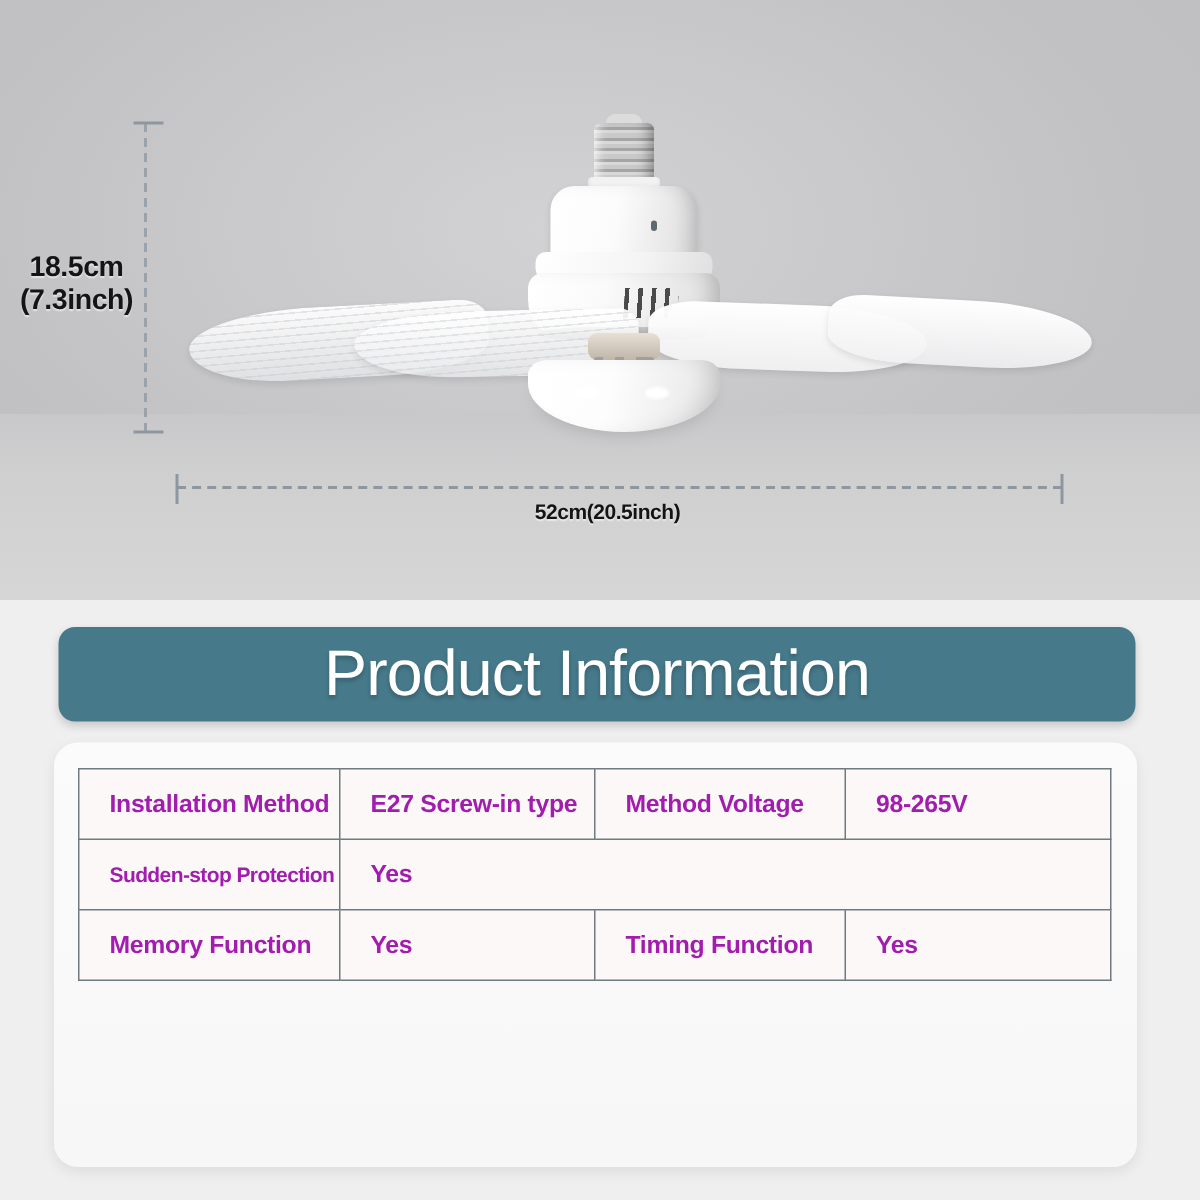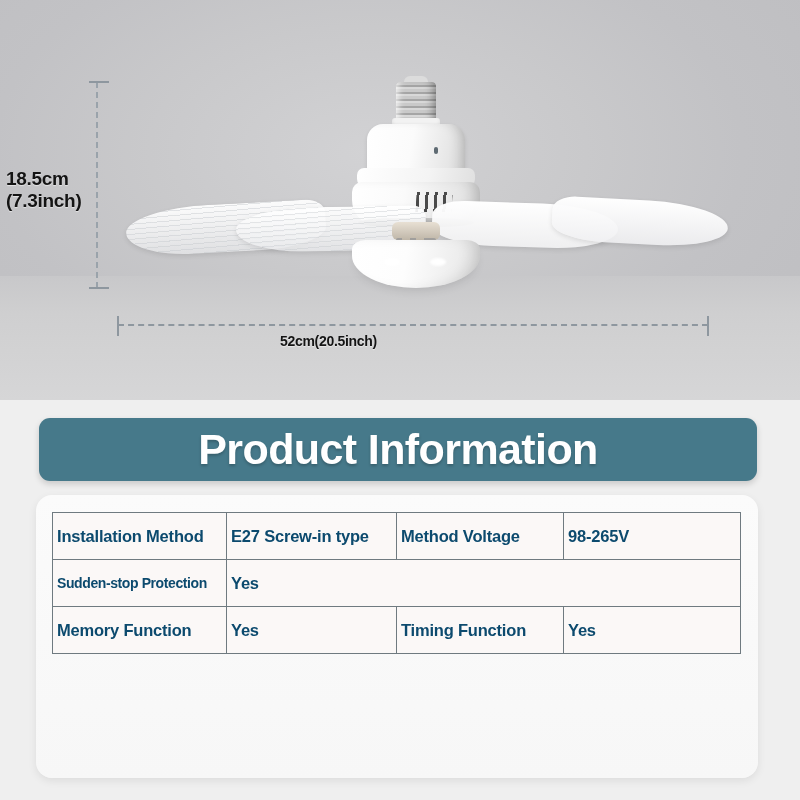--- a/index.html
+++ b/index.html
@@ -40,21 +40,21 @@
     border-top:2px dashed #8e979f;
   }
   .dim-h .cap{
     position:absolute; top:-10px; width:2px; height:20px; background:#8e979f;
   }
   .dim-h .cap.left{ left:-1px; }
   .dim-h .cap.right{ right:-1px; }
 
   .dim-label{
     position:absolute; color:#141414; font-weight:bold;
-    letter-spacing:-.3px; text-align:left; line-height:1.16;
+    letter-spacing:-.3px; text-align:center; line-height:1.16;
     text-shadow:0 1px 1px rgba(255,255,255,.55);
   }
   #dim-height-label{ left:6px; top:168px; width:90px; font-size:19px; }
   #dim-width-label { left:280px; top:333px; width:250px; font-size:14px; }
 
   
   #product{ position:absolute; left:0; top:0; width:800px; height:400px; }
 
   
   #screw{
@@ -171,43 +171,43 @@
   #gloss-b{ left:78px; }
 
   
   #banner{
     position:absolute; left:39px; top:418px; width:718px; height:63px;
     border-radius:11px;
     display:flex; align-items:center; justify-content:center;
     box-shadow:0 3px 6px rgba(0,0,0,.16);
   }
   #banner-title{
-    color:#ffffff; font-size:43px; font-weight:bold; letter-spacing:-.6px;
+    color:#ffffff; font-size:43px; font-weight:normal; letter-spacing:-.6px;
     text-shadow:0 2px 3px rgba(0,0,0,.22);
   }
 
   
   #spec-card{
     position:absolute; left:36px; top:495px; width:722px; height:283px;
     background:linear-gradient(180deg,#fbfbfb 0%,#f7f7f7 100%);
     border-radius:16px;
     box-shadow:0 3px 9px rgba(0,0,0,.08);
   }
   #spec-table{
     position:absolute; left:16px; top:17px; width:688px;
     border-collapse:collapse;
     table-layout:fixed;
   }
   #spec-table td{
     border:1px solid #6f7a80;
     height:47px;
-    padding:0 4px;
+    padding:0 20px;
     font-size:16.5px;
     font-weight:bold;
-    color:#0c4a6e;
+    color:#a21caf;
     background:#fbf8f7;
     letter-spacing:-.2px;
     white-space:nowrap;
     overflow:hidden;
   }
   #spec-table td.small{ font-size:14px; letter-spacing:-.4px; }
   .c1{ width:174px; } .c2{ width:170px; } .c3{ width:167px; } .c4{ width:177px; }
 </style>
 </head>
 <body>

